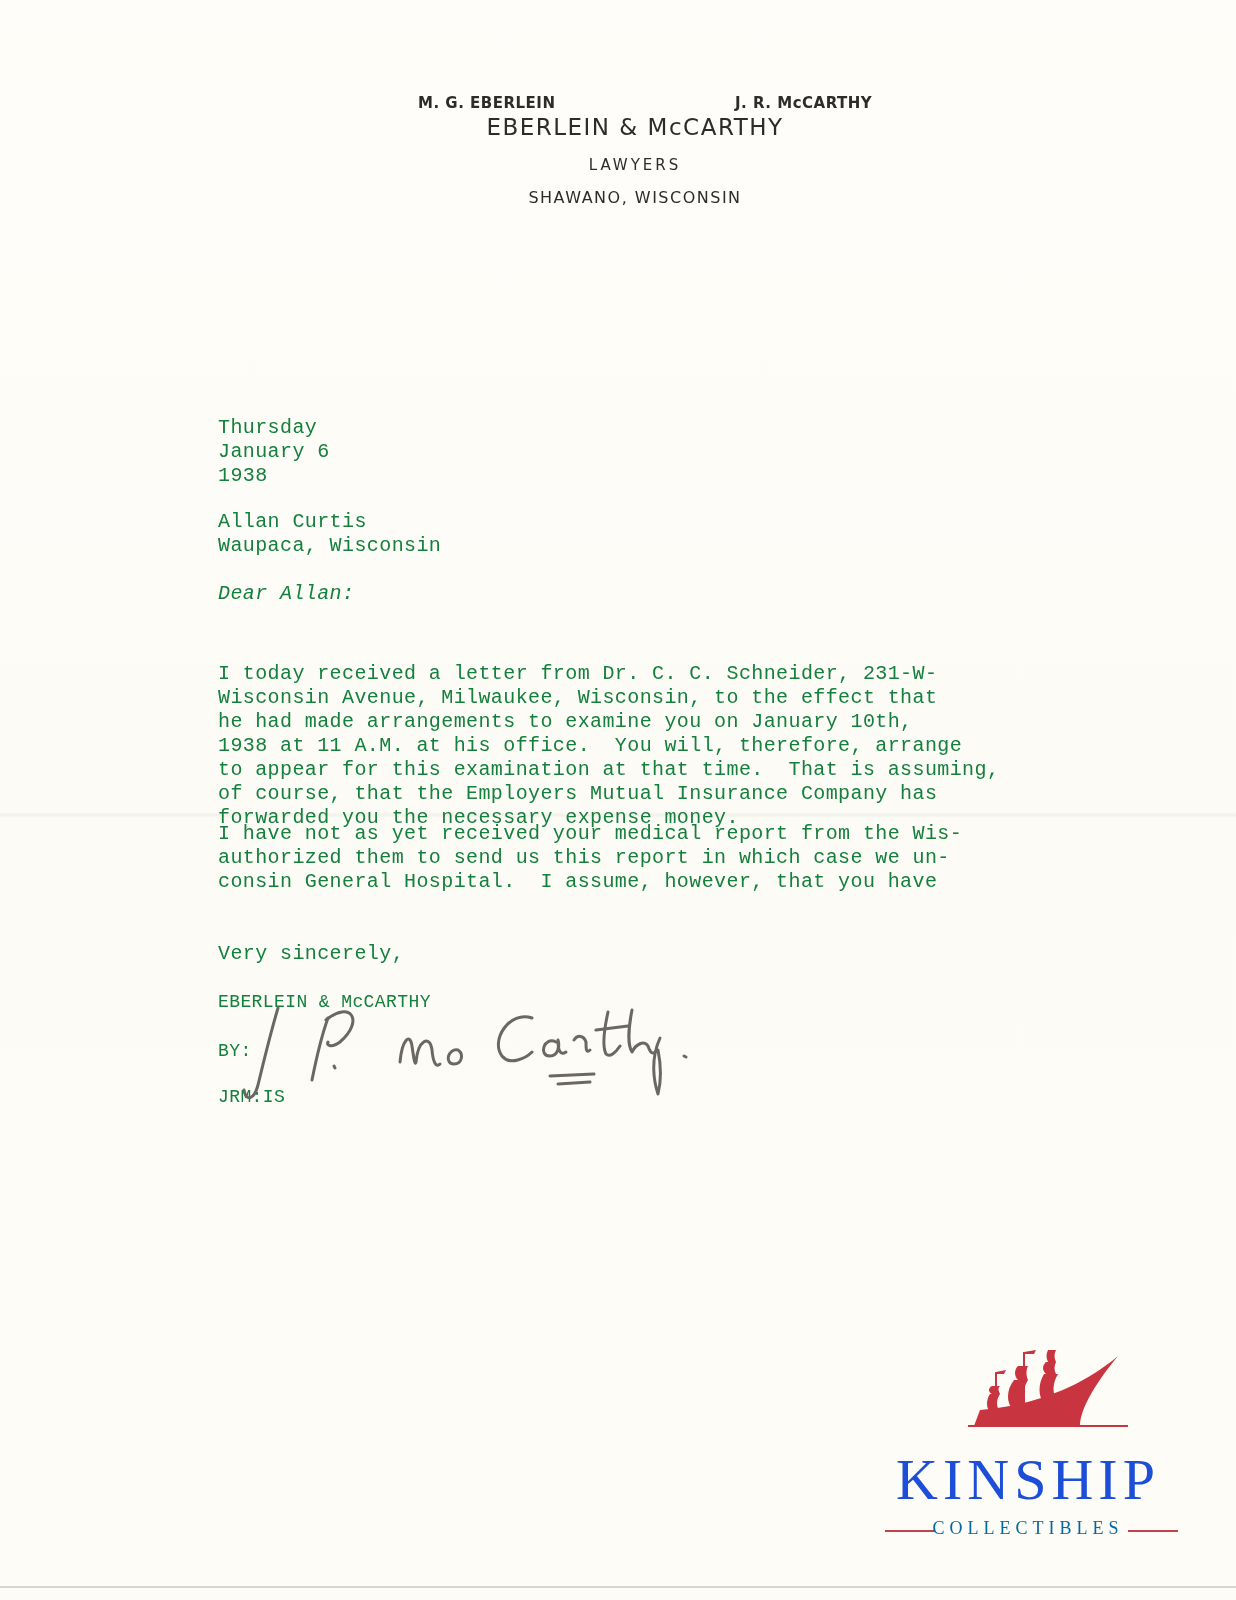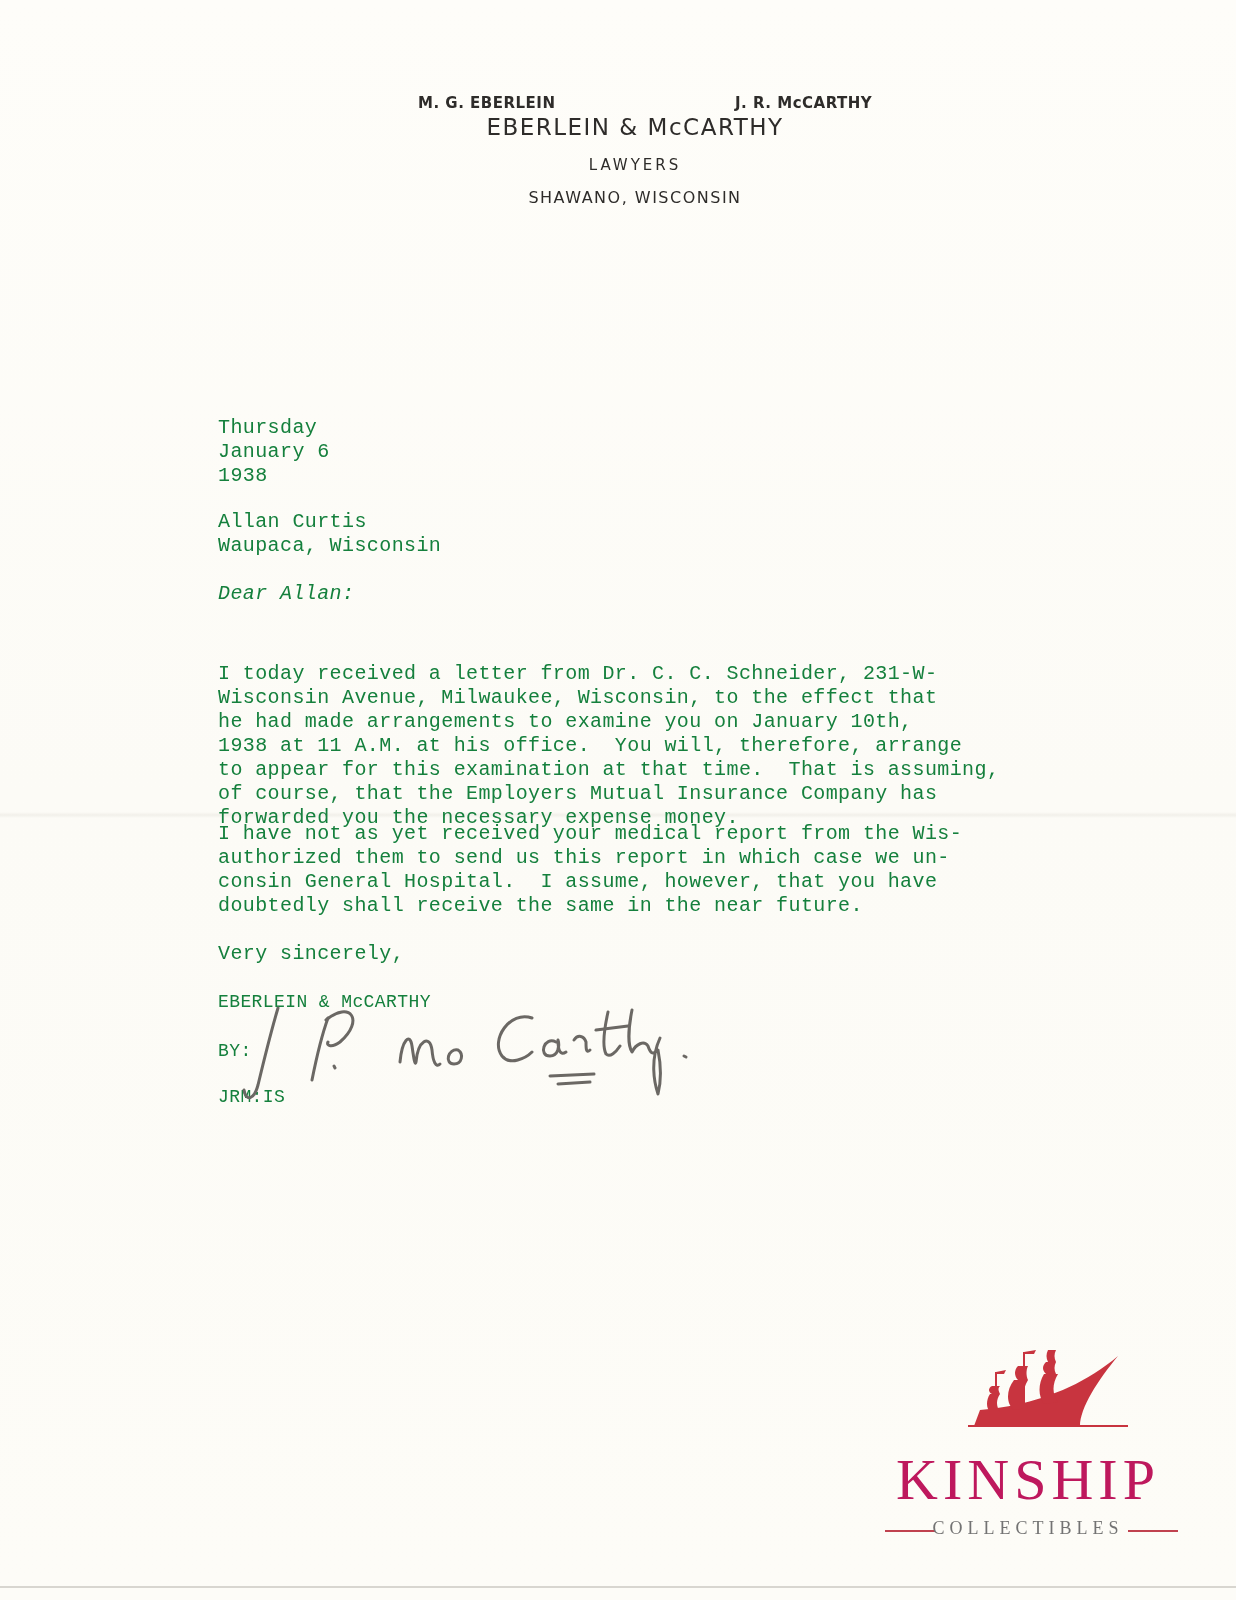--- a/index.html
+++ b/index.html
@@ -36,25 +36,25 @@
   .para2 { top: 822px; }
   .closing { top: 942px; }
   .firm-sig { top: 990px; font-size: 18px; }
   .by { top: 1039px; font-size: 18px; }
   .initials { top: 1085px; font-size: 18px; }
 
   .signature { position: absolute; left: 240px; top: 990px; width: 470px; height: 120px; }
   .logo-ship { position: absolute; left: 0; top: 0; width: 376px; height: 190px; }
   .kinship {
     position: absolute; left: 868px; top: 1448px; width: 320px; text-align: center;
-    font-family: "Liberation Serif", "DejaVu Serif", serif; font-size: 58px; letter-spacing: 5px; color: #be185d; line-height: 64px;
+    font-family: "Liberation Serif", "DejaVu Serif", serif; font-size: 58px; letter-spacing: 5px; color: #1d4ed8; line-height: 64px;
   }
   .collectibles {
     position: absolute; left: 868px; top: 1518px; width: 320px; text-align: center;
-    font-family: "Liberation Serif", "DejaVu Serif", serif; font-size: 18px; letter-spacing: 5px; color: #737373;
+    font-family: "Liberation Serif", "DejaVu Serif", serif; font-size: 18px; letter-spacing: 5px; color: #0369a1;
   }
   .rule { position: absolute; top: 1530px; height: 2px; width: 50px; background: #c0424f; }
   .rule.l { left: 885px; }
   .rule.r { left: 1128px; }
 </style>
 </head>
 <body>
 
 <div class="paper"></div>
 <div class="fold" style="top:812px"></div>
@@ -69,21 +69,21 @@
 </div>
 
 <div class="typed date"><div>Thursday</div><div>January 6</div><div>1938</div></div>
 
 <div class="typed address"><div>Allan Curtis</div><div>Waupaca, Wisconsin</div></div>
 
 <div class="typed salutation">Dear Allan:</div>
 
 <div class="typed para1"><div>I today received a letter from Dr. C. C. Schneider, 231-W-</div><div>Wisconsin Avenue, Milwaukee, Wisconsin, to the effect that</div><div>he had made arrangements to examine you on January 10th,</div><div>1938 at 11 A.M. at his office.  You will, therefore, arrange</div><div>to appear for this examination at that time.  That is assuming,</div><div>of course, that the Employers Mutual Insurance Company has</div><div>forwarded you the necessary expense money.</div></div>
 
-<div class="typed para2"><div>I have not as yet received your medical report from the Wis-</div><div>authorized them to send us this report in which case we un-</div><div>consin General Hospital.  I assume, however, that you have</div><div>doubtedly shall receive the same in the near future.</div></div>
+<div class="typed para2"><div>I have not as yet received your medical report from the Wis-</div><div>authorized them to send us this report in which case we un-</div><div>consin General Hospital.  I assume, however, that you have</div></div>
 
 <div class="typed closing">Very sincerely,</div>
 <div class="typed firm-sig">EBERLEIN &amp; McCARTHY</div>
 <div class="typed by">BY:</div>
 <div class="typed initials">JRM:IS</div>
 
 <svg class="signature" viewBox="0 0 470 120" fill="none" stroke="#6b6864" stroke-width="3" stroke-linecap="round" stroke-linejoin="round">
   <path d="M38 18 C30 45 24 70 18 95 C14 110 6 112 4 100"></path>
   <path d="M88 28 C80 50 76 70 72 90"></path>
   <path d="M86 30 C110 10 125 30 100 52 C92 58 86 56 88 52"></path>

